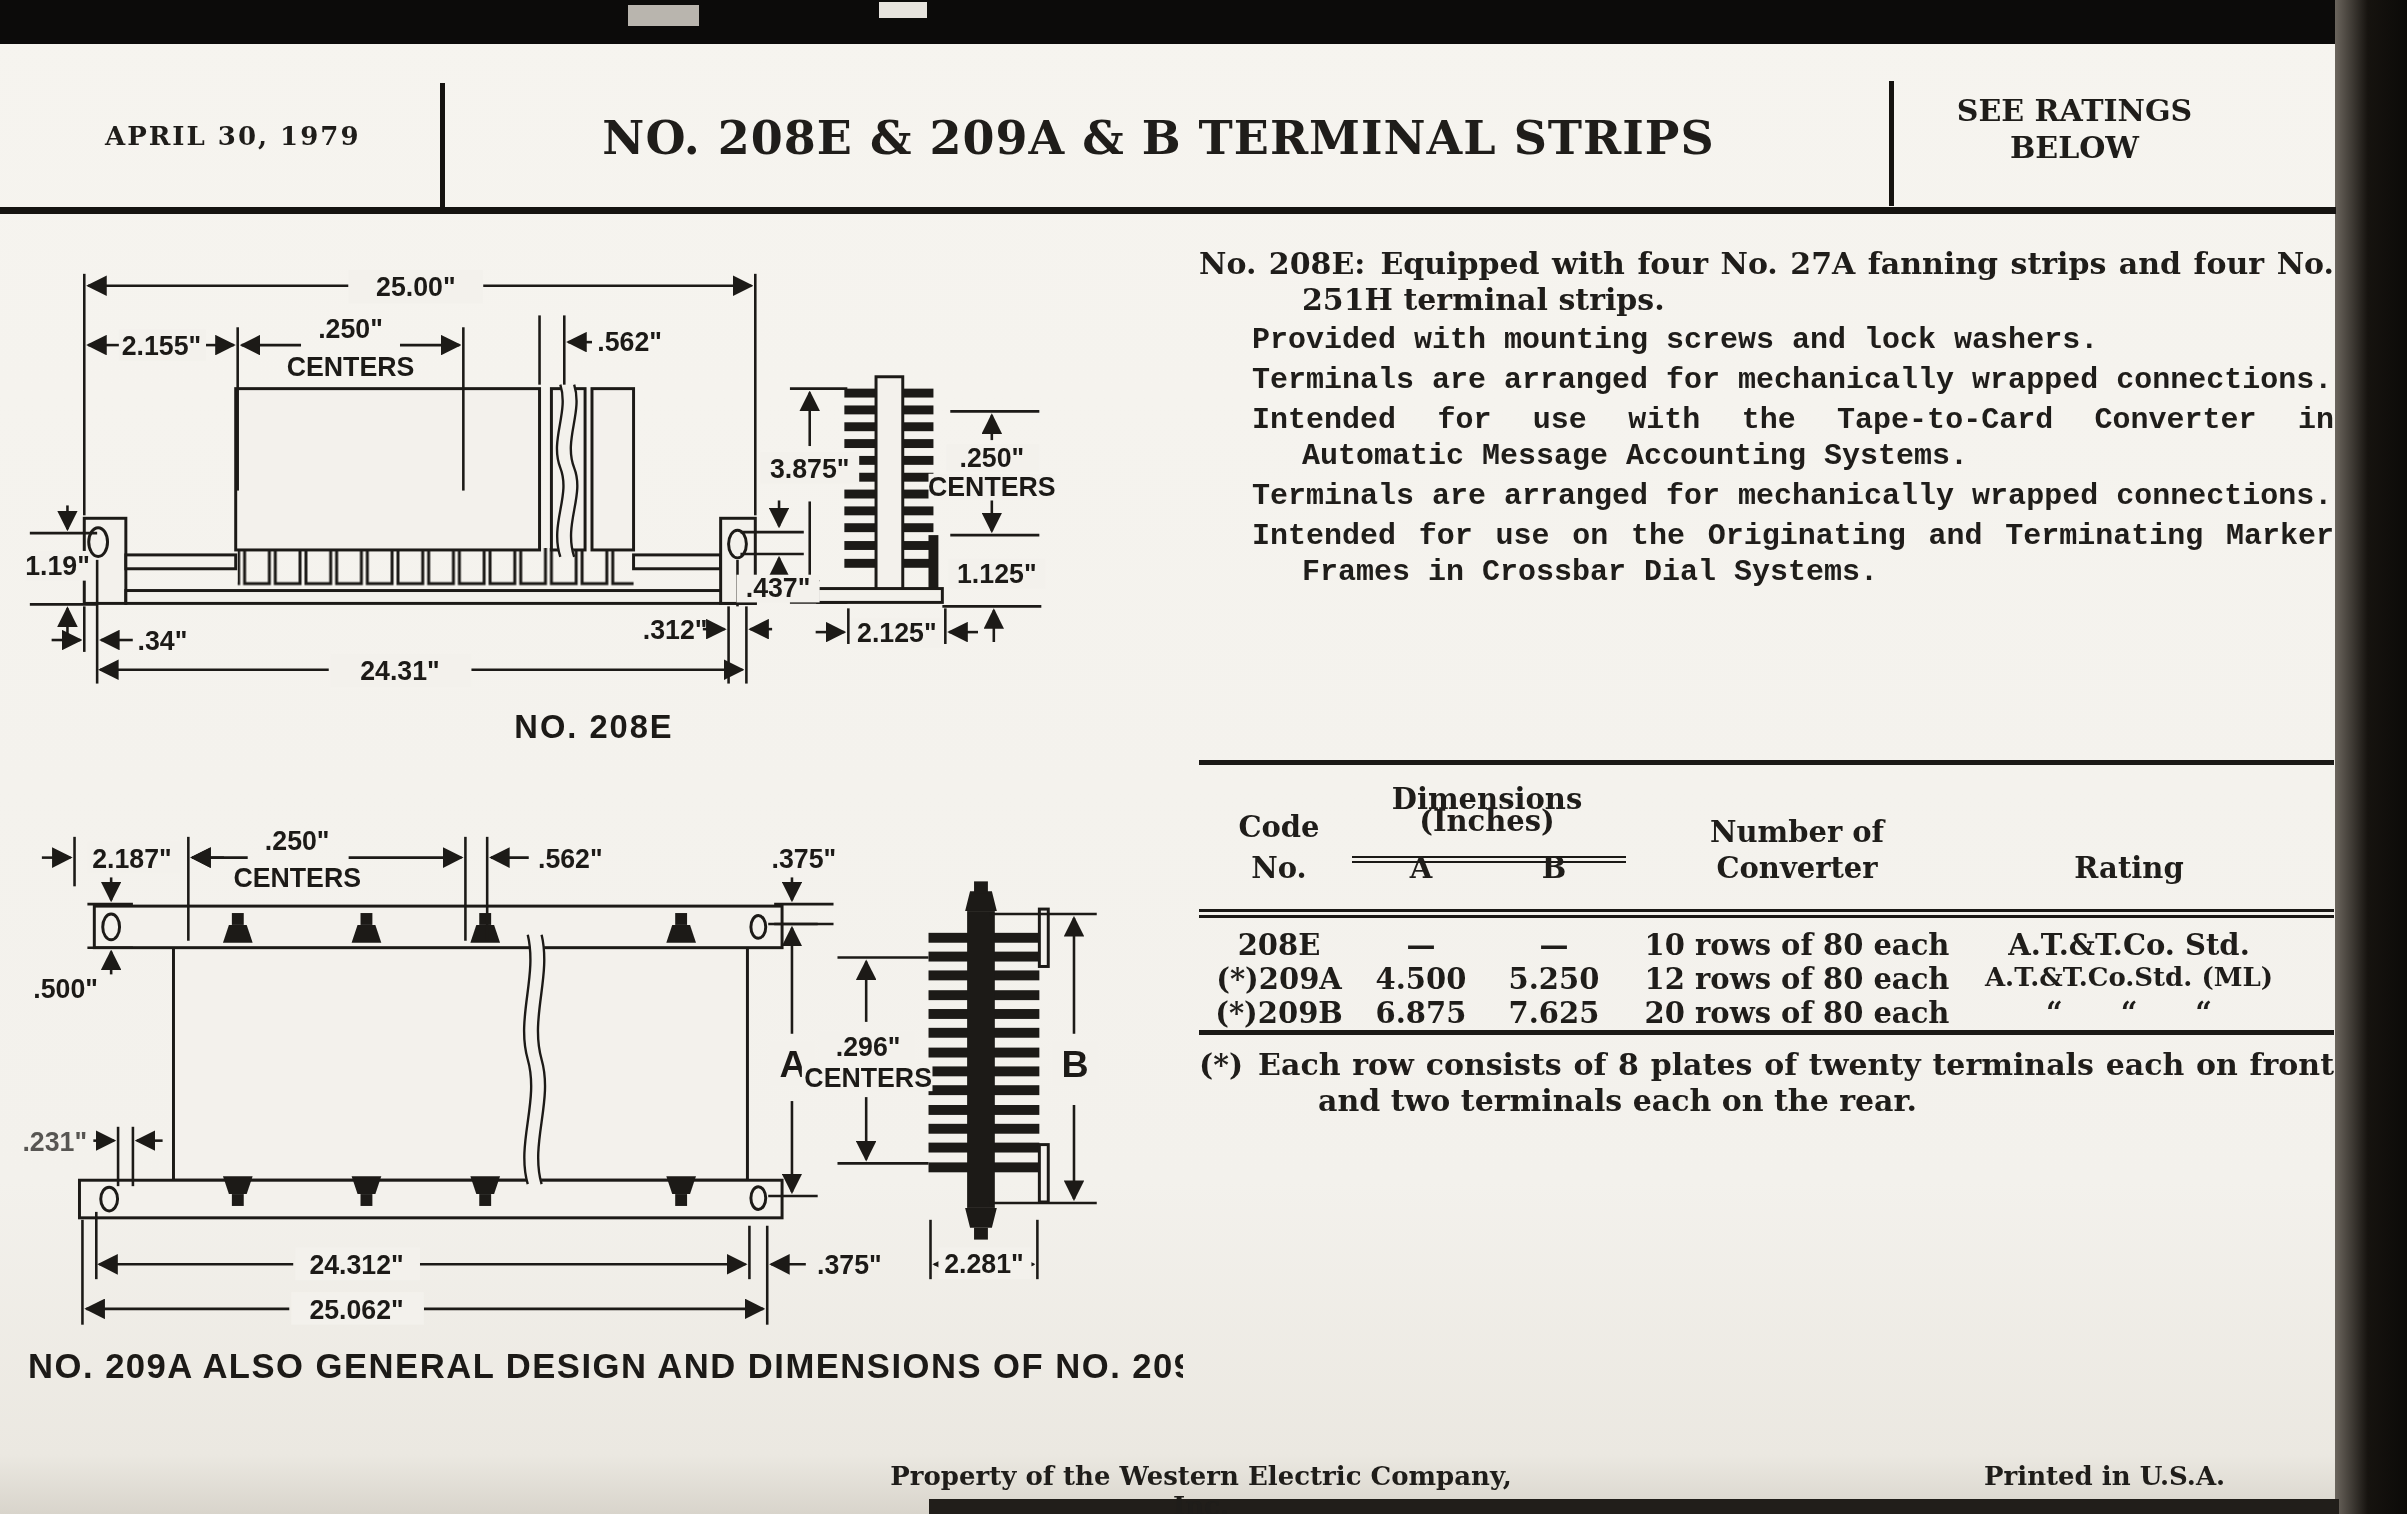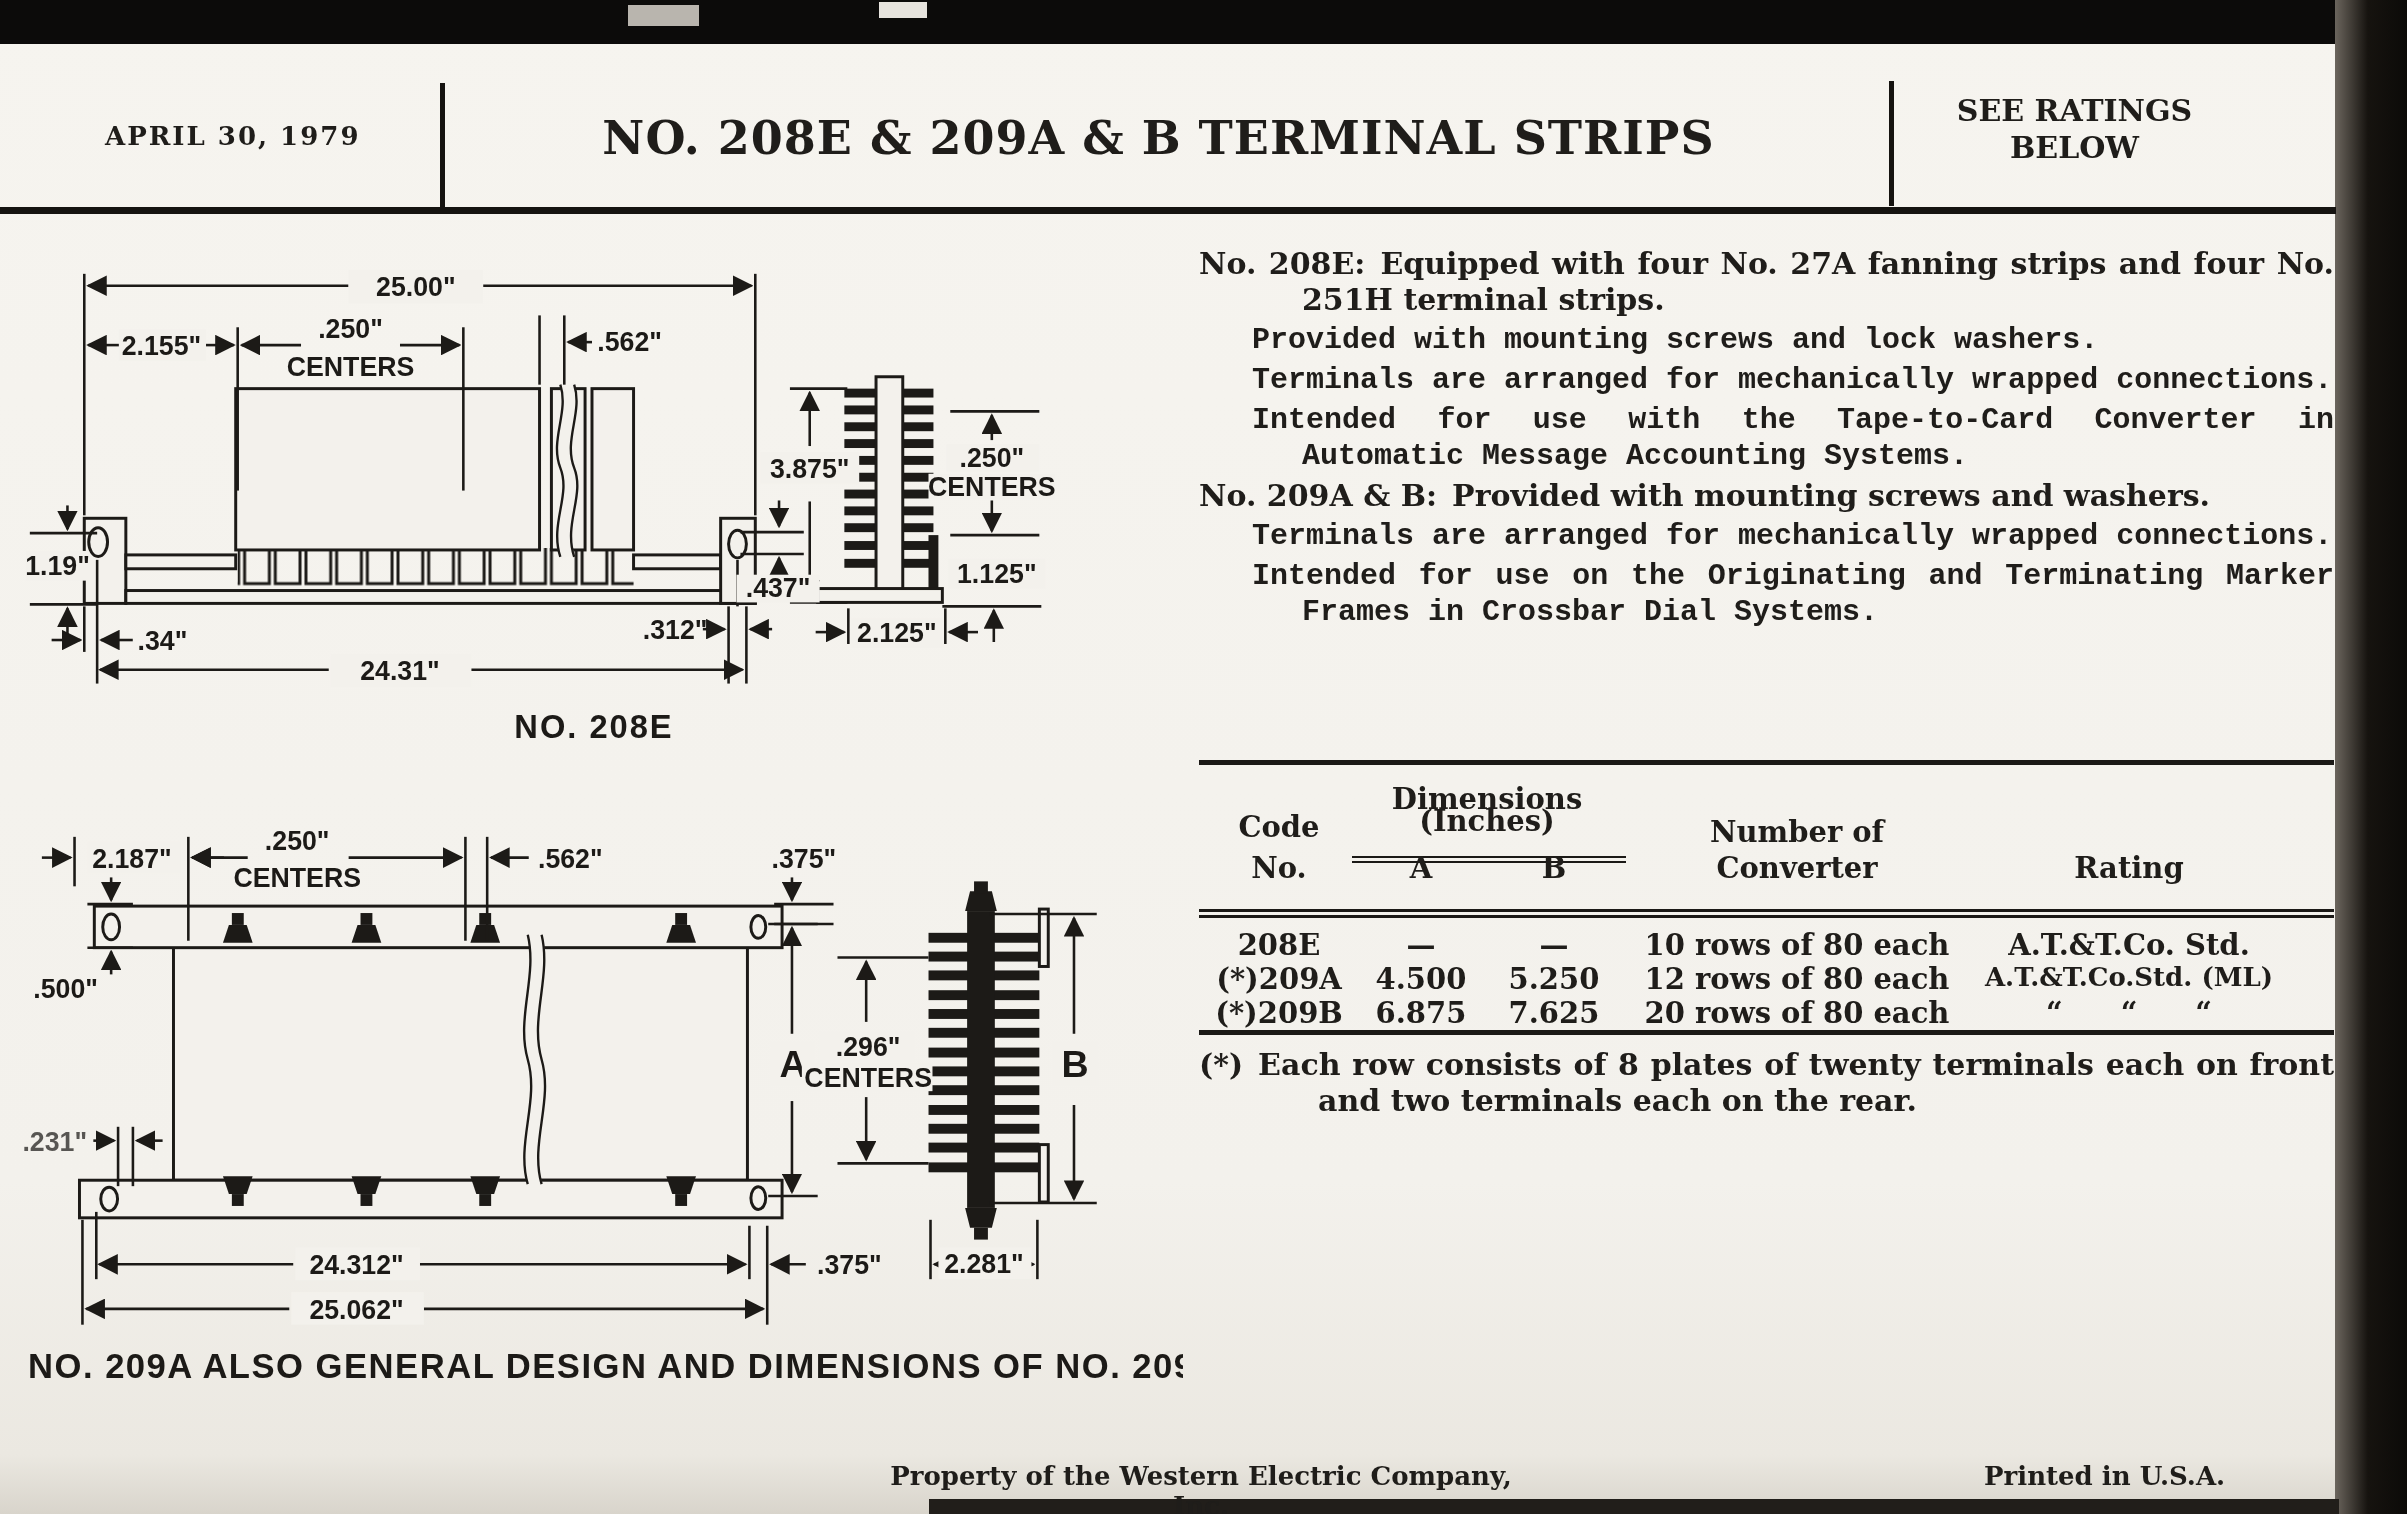--- a/index.html
+++ b/index.html
@@ -358,21 +358,20 @@
       <text class="dt smudge" x="55" y="1162" text-anchor="middle">.231"</text>
       <text class="cap" x="28" y="1392" text-anchor="start">NO. 209A ALSO GENERAL DESIGN AND DIMENSIONS OF NO. 209B</text>
     </g>
   </svg>
 
   <div class="abs notes">
     <p class="note-a">No. 208E: Equipped with four No. 27A fanning strips and four No. 251H terminal strips.</p>
     <p class="note-b">Provided with mounting screws and lock washers.</p>
     <p class="note-b">Terminals are arranged for mechanically wrapped connections.</p>
     <p class="note-b">Intended for use with the Tape-to-Card Converter in Automatic Message Accounting Systems.</p>
-    <p class="note-a">No. 209A &amp; B: Provided with mounting screws and washers.</p>
     <p class="note-b">Terminals are arranged for mechanically wrapped connections.</p>
     <p class="note-b">Intended for use on the Originating and Terminating Marker Frames in Crossbar Dial Systems.</p>
   </div>
 
   <div class="abs ws-table">
     <div class="abs tb-top"></div>
     <div class="abs hcell" style="left:288px; top:22px;">Dimensions</div>
     <div class="abs hcell" style="left:288px; top:44px;">(Inches)</div>
     <div class="abs t-underline"></div>
     <div class="abs hcell" style="left:80px;  top:50px;">Code</div>

